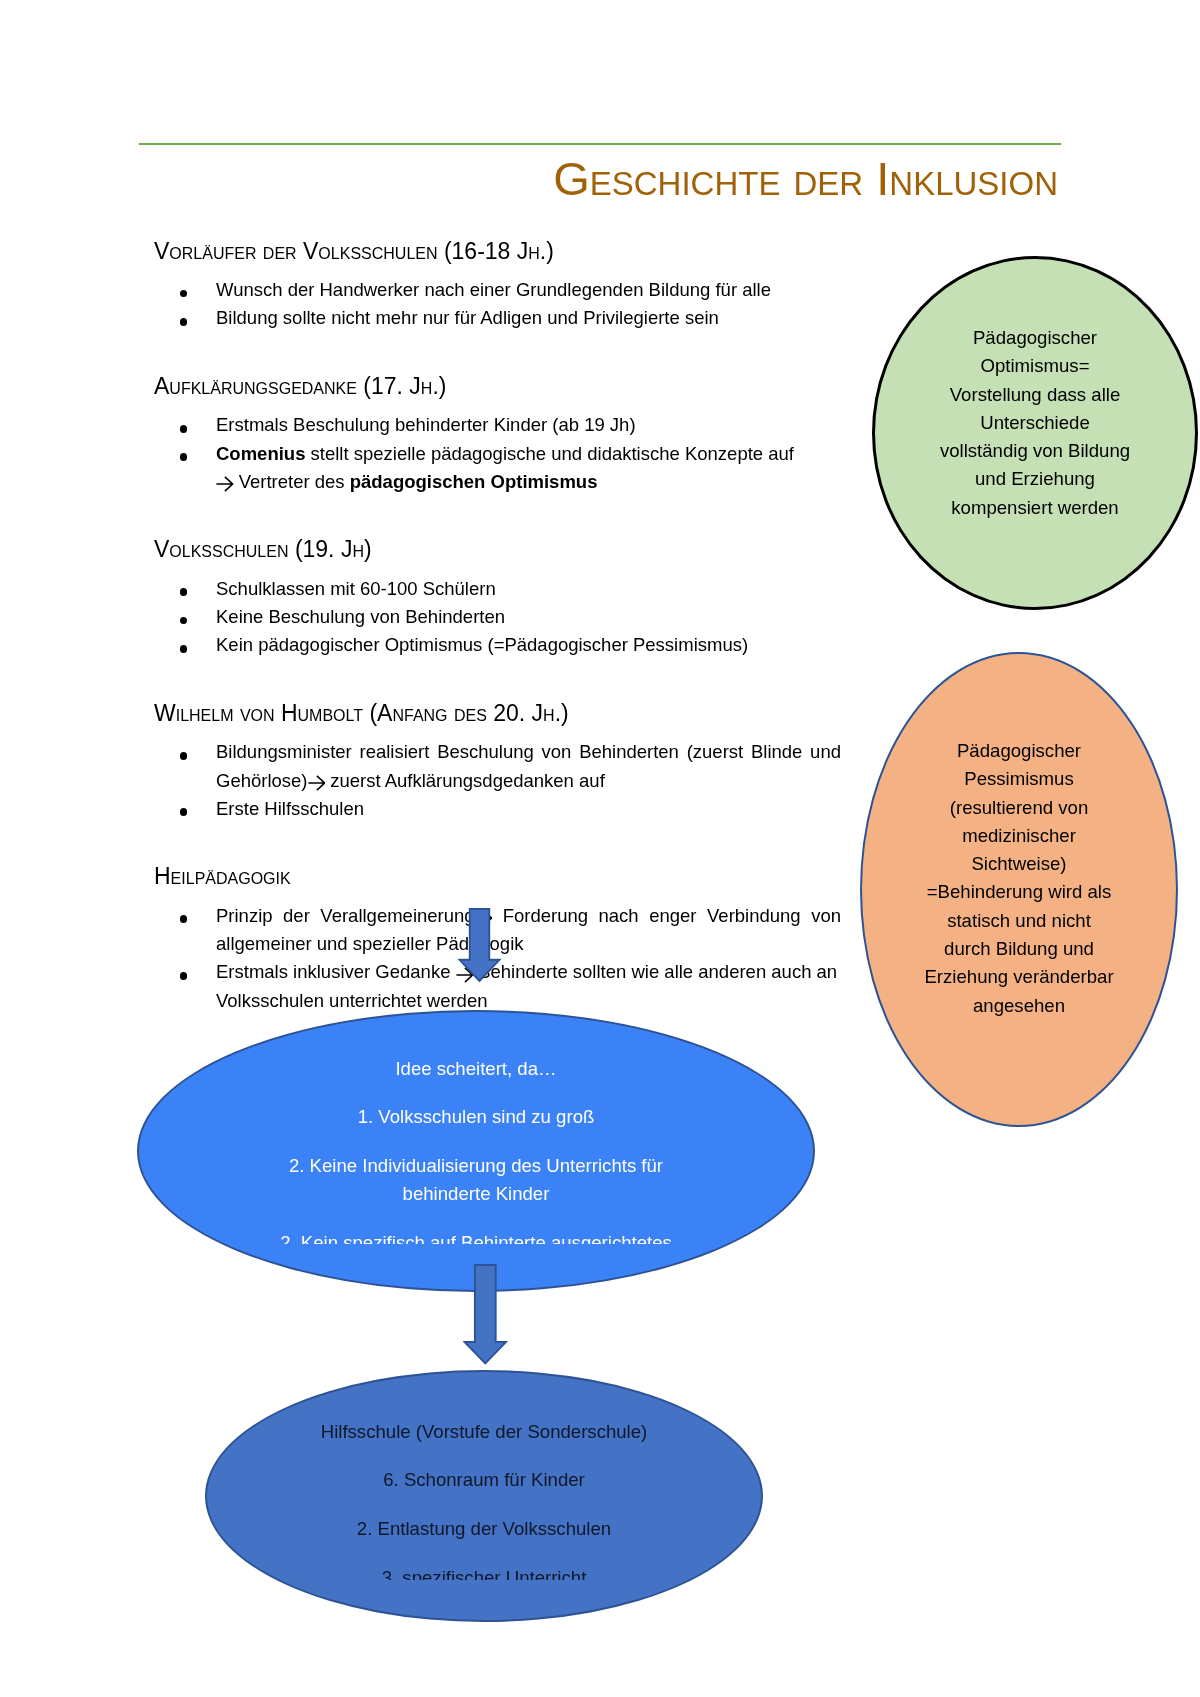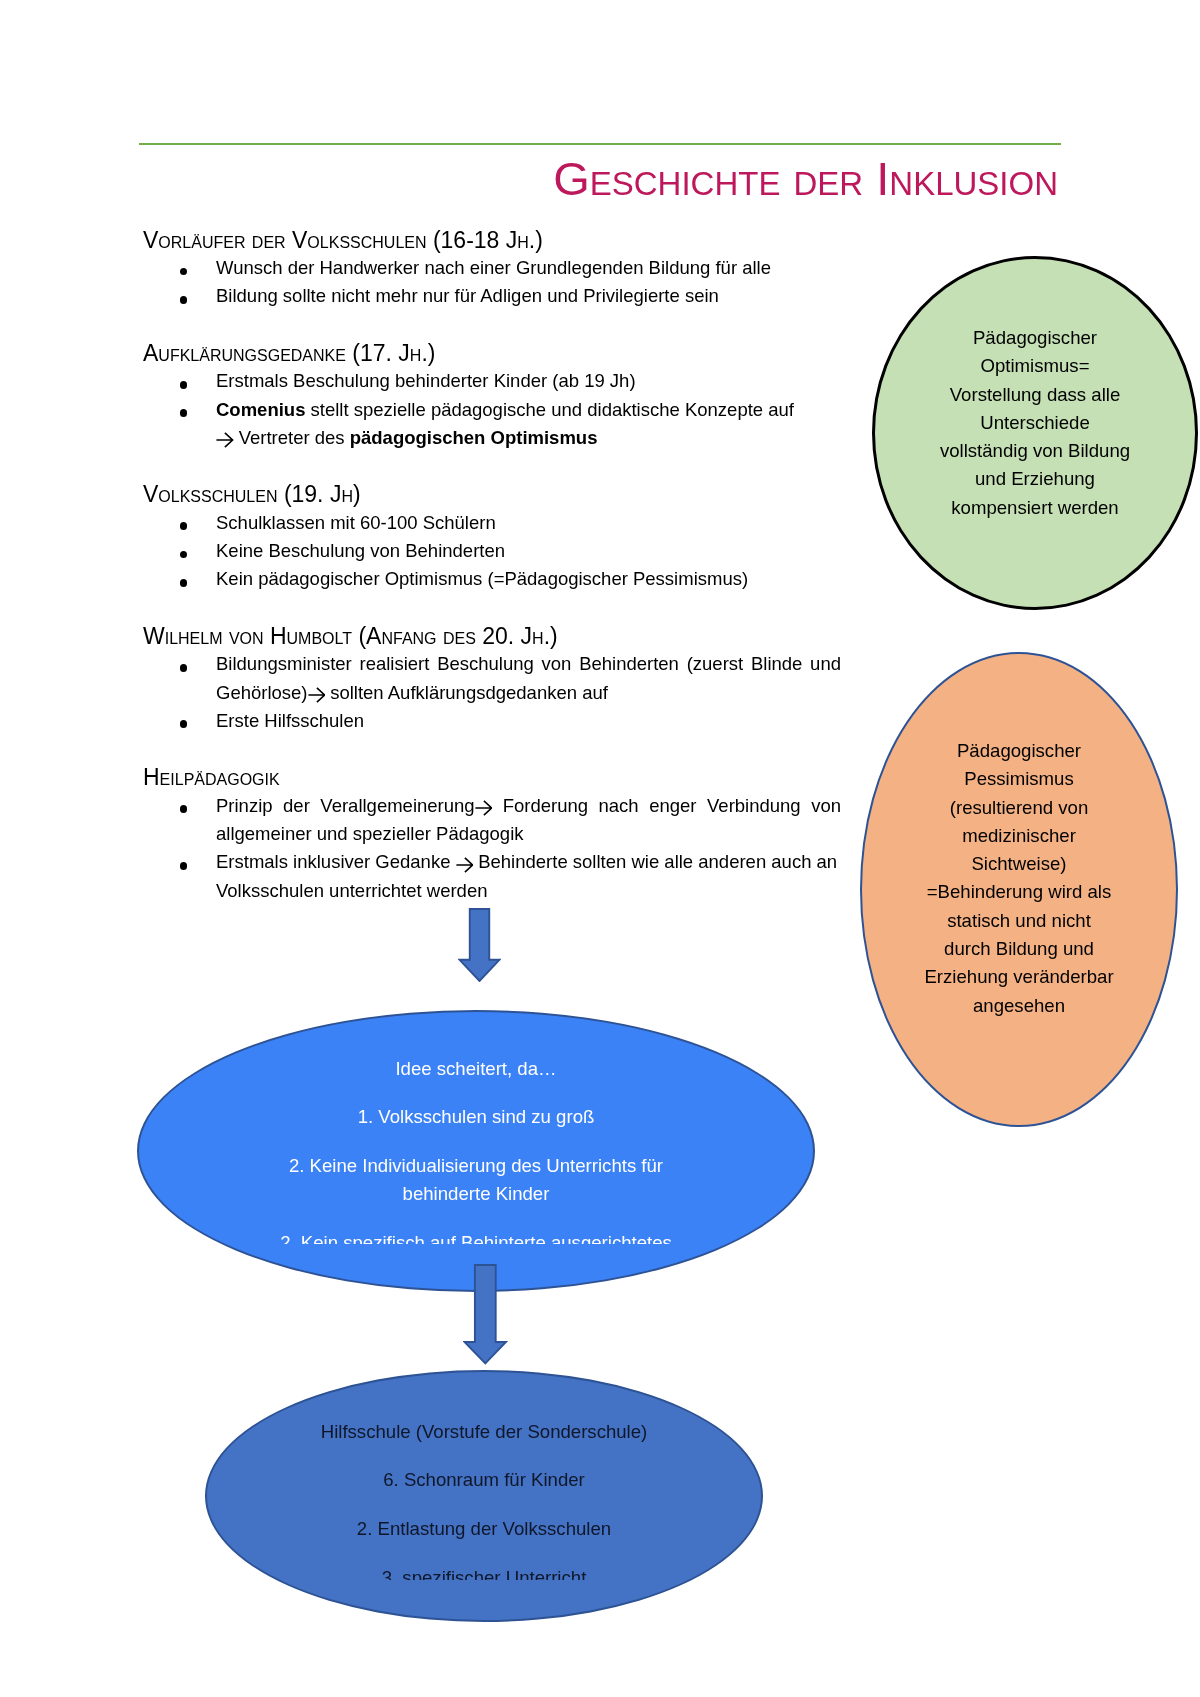--- a/index.html
+++ b/index.html
@@ -8,29 +8,29 @@
     width:1200px;height:1697px;background:#ffffff;
     font-family:"Liberation Sans",sans-serif;
     position:relative;overflow:hidden;
   }
   .page{position:absolute;left:0;top:0;width:1200px;height:1697px;transform:translateZ(0);}
 
   
   .rule{position:absolute;left:139px;top:142.5px;width:922px;height:2px;background:#70AD47;}
   .doc-title{
     position:absolute;left:141px;top:157px;width:917px;
-    text-align:right;font-size:47px;line-height:44px;color:#be185d;
+    text-align:right;font-size:47px;line-height:44px;color:#a16207;
     font-variant:small-caps;white-space:nowrap;
   }
 
   
   .col{position:absolute;left:143px;top:225.8px;width:700px;}
   .sec-h{
     font-size:23px;line-height:28.3px;color:#000000;
-    font-variant:small-caps;white-space:nowrap;margin:0;
+    font-variant:small-caps;white-space:nowrap;margin:11px;
     height:28.3px;
   }
   .blist{list-style:none;margin:0;padding:0;}
   .bitem{
     position:relative;font-size:18.5px;line-height:28.3px;color:#000000;
     padding-left:73px;margin:0;width:698px;box-sizing:border-box;
   }
   .bitem.just{text-align:justify;}
   .bullet{
     position:absolute;left:36.6px;top:13.5px;width:7.8px;height:7.8px;
@@ -100,21 +100,21 @@
       <ul class="blist">
         <li class="bitem"><span class="bullet"></span><span>Schulklassen mit 60-100 Schülern</span></li>
         <li class="bitem"><span class="bullet"></span><span>Keine Beschulung von Behinderten</span></li>
         <li class="bitem"><span class="bullet"></span><span>Kein pädagogischer Optimismus (=Pädagogischer Pessimismus)</span></li>
       </ul>
       <div class="gap"></div>
       <div class="sec-h">Wilhelm von Humbolt (Anfang des 20. Jh.)</div>
       <ul class="blist">
         <li class="bitem just"><span class="bullet"></span><span>Bildungsminister realisiert Beschulung von Behinderten (zuerst Blinde und Gehörlose)</span><span class="ar"><svg width="17.5" height="16" viewBox="0 0 17.5 16">
               <path d="M0.4 8 L16.2 8 M8.9 0.9 L16.6 8 L8.9 15.1" fill="none" stroke="#000000" stroke-width="1.6" stroke-linecap="butt" stroke-linejoin="miter"></path>
-            </svg></span><span> sollten Aufklärungsdgedanken auf</span></li>
+            </svg></span><span> zuerst Aufklärungsdgedanken auf</span></li>
         <li class="bitem"><span class="bullet"></span><span>Erste Hilfsschulen</span></li>
       </ul>
       <div class="gap"></div>
       <div class="sec-h">Heilpädagogik</div>
       <ul class="blist">
         <li class="bitem just"><span class="bullet"></span><span>Prinzip der Verallgemeinerung</span><span class="ar"><svg width="17.5" height="16" viewBox="0 0 17.5 16">
               <path d="M0.4 8 L16.2 8 M8.9 0.9 L16.6 8 L8.9 15.1" fill="none" stroke="#000000" stroke-width="1.6" stroke-linecap="butt" stroke-linejoin="miter"></path>
             </svg></span><span> Forderung nach enger Verbindung von allgemeiner und spezieller Pädagogik</span></li>
         <li class="bitem"><span class="bullet"></span><span>Erstmals inklusiver Gedanke </span><span class="ar"><svg width="17.5" height="16" viewBox="0 0 17.5 16">
               <path d="M0.4 8 L16.2 8 M8.9 0.9 L16.6 8 L8.9 15.1" fill="none" stroke="#000000" stroke-width="1.6" stroke-linecap="butt" stroke-linejoin="miter"></path>

